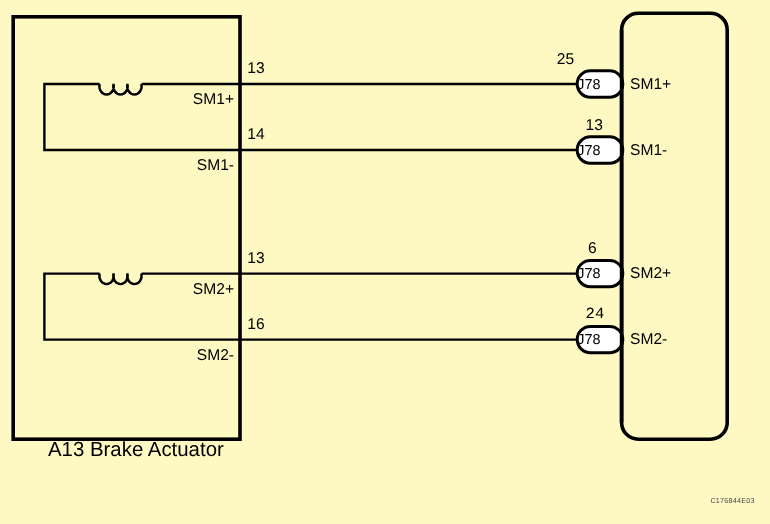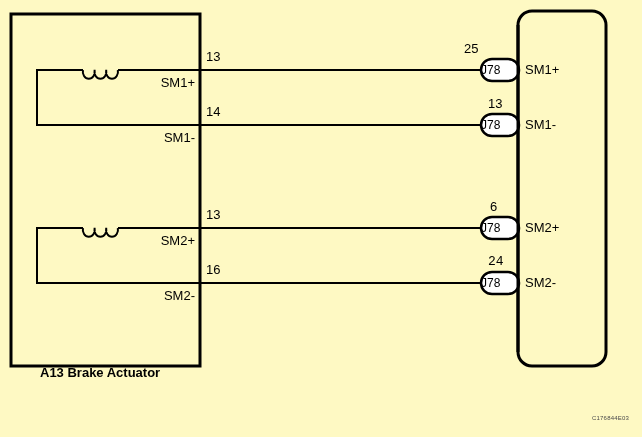--- a/index.html
+++ b/index.html
@@ -40,22 +40,21 @@
   .sig-right {
     font-size: 13px;
     text-align: left;
   }
   .conn-text {
     font-size: 12px;
     text-align: left;
     width: 38px;
   }
   .box-caption {
-    font-size: 13px;
-    font-weight: bold;
+    font-size: 17px;
   }
   .ref-code {
     font-size: 6px;
     font-family: "Liberation Sans", sans-serif;
     color: #4a4a4a;
     letter-spacing: 0.2px;
   }
 </style>
 </head>
 <body>

